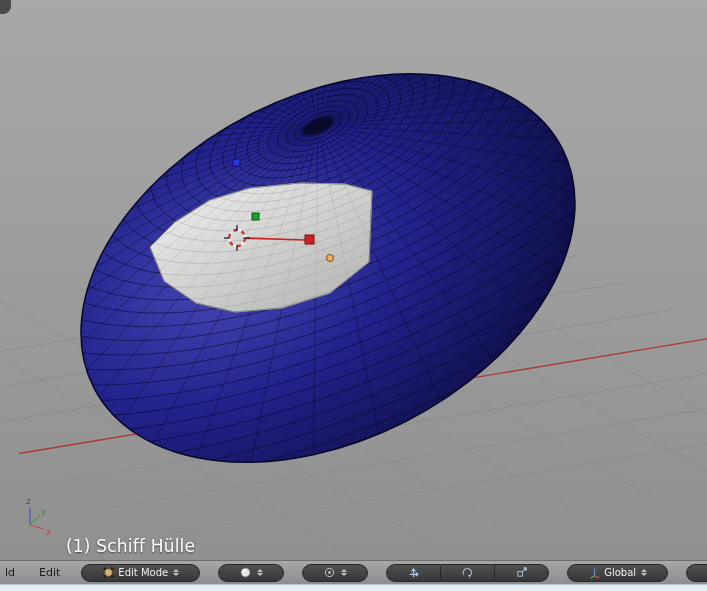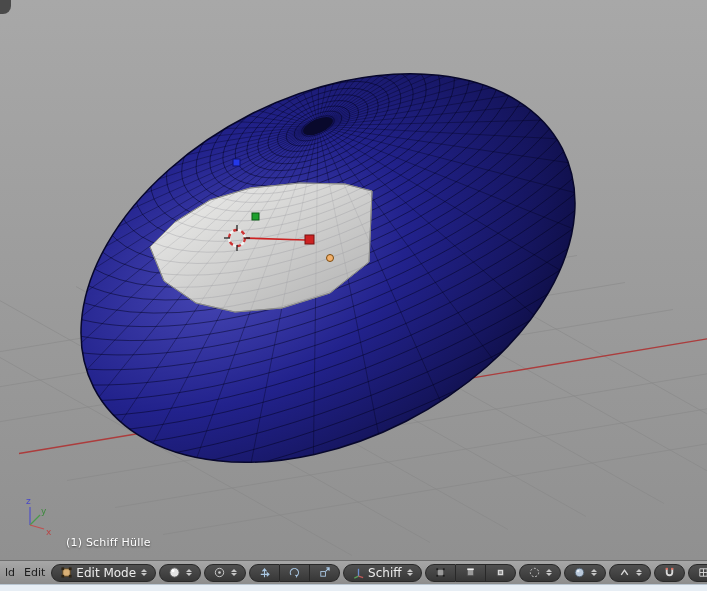--- a/index.html
+++ b/index.html
@@ -2,32 +2,32 @@
 <html><head>
 <meta charset="utf-8">
 <style>
   html,body{margin:0;padding:0;background:#777;}
   .stage{position:relative;width:707px;height:591px;overflow:hidden;
          font-family:"DejaVu Sans","Liberation Sans",sans-serif;background:#9a9a9a;}
   #scene{position:absolute;top:0;left:0;display:block;}
   .corner{position:absolute;top:0;left:0;width:11px;height:14px;background:#3a3a3a;
           border-radius:0 0 8px 0;opacity:.85;}
   .gizmo{position:absolute;left:16px;top:492px;}
-  .objinfo{position:absolute;left:66px;top:536px;font-size:11px;color:#ffffff;
+  .objinfo{position:absolute;left:66px;top:536px;font-size:17px;color:#ffffff;
            text-shadow:0 1px 2px rgba(0,0,0,.55);letter-spacing:.2px;text-align:center;}
   .header{position:absolute;left:0;right:0;bottom:6px;height:25px;box-sizing:border-box;
           background:linear-gradient(#a7a7a7,#8d8d8d);
           border-top:1px solid #6e6e6e;border-bottom:1px solid #5c5c5c;
-          display:flex;align-items:center;gap:3px;padding:0 2px;}
+          display:flex;align-items:center;gap:18px;padding:0 2px;}
   .strip{position:absolute;left:0;right:0;bottom:0;height:6px;background:#e7eef5;
          border-top:1px solid #b9c6d2;}
   .menu{font-size:11px;color:#1c1c1c;padding:0 3px;white-space:nowrap;cursor:default;}
-  .w{display:flex;align-items:center;height:18px;padding:0 8px;gap:3px;box-sizing:border-box;
+  .w{display:flex;align-items:center;height:18px;padding:0 20px;gap:3px;box-sizing:border-box;
      background:linear-gradient(#505050,#373737);border:1px solid #282828;border-radius:9px;
-     color:#ececec;font-size:12px;white-space:nowrap;}
+     color:#ececec;font-size:10px;white-space:nowrap;}
   .grp{display:flex;}
   .grp .w{border-radius:0;border-left-width:0;}
   .grp .w:first-child{border-radius:9px 0 0 9px;border-left-width:1px;}
   .grp .w:last-child{border-radius:0 9px 9px 0;}
   .ico{width:13px;height:13px;display:flex;align-items:center;justify-content:center;}
   .ico svg{width:13px;height:13px;display:block;}
   .arr{display:flex;flex-direction:column;gap:1px;margin-left:2px;}
   .arr i{display:block;width:0;height:0;border-left:3px solid transparent;border-right:3px solid transparent;}
   .arr .up{border-bottom:3px solid #c6c6c6;}
   .arr .dn{border-top:3px solid #c6c6c6;}
@@ -400,21 +400,21 @@
     </div>
 
     <div class="w">
       <span class="ico">
         <svg viewBox="0 0 14 14">
             <line x1="7" y1="11" x2="7" y2="3" stroke="#6a8fd0" stroke-width="1.4"></line>
         <line x1="7" y1="11" x2="2.5" y2="13" stroke="#5aa05a" stroke-width="1.4"></line>
         <line x1="7" y1="11" x2="12" y2="12.5" stroke="#c05858" stroke-width="1.4"></line>
           </svg>
       </span>
-      <span>Schiff</span>
+      <span>Global</span>
       <span class="arr">
           <i class="up"></i>
           <i class="dn"></i>
         </span>
     </div>
 
     <div class="grp">
       <div class="w">
         <span class="ico">
           <svg viewBox="0 0 14 14">

